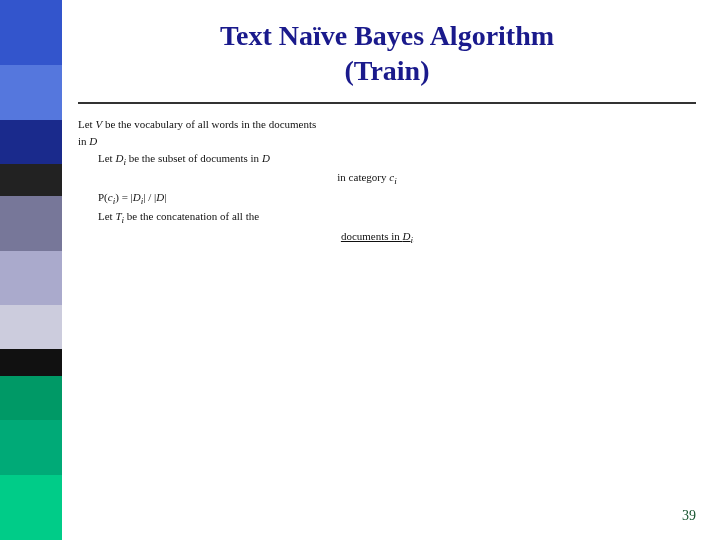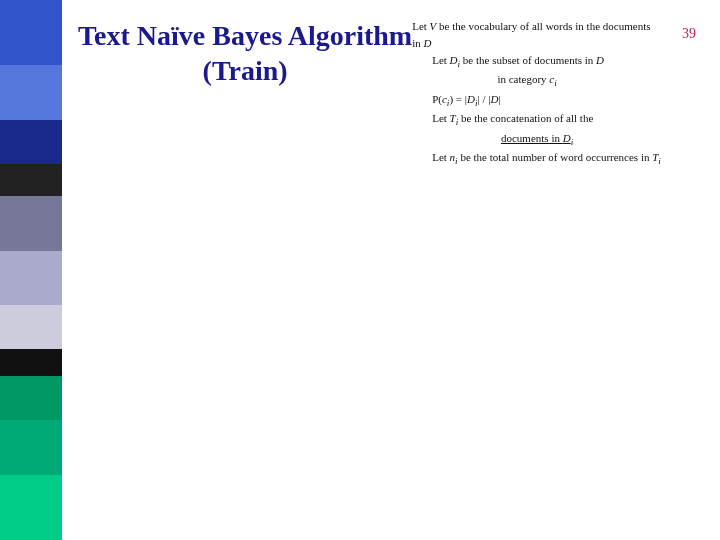--- a/index.html
+++ b/index.html
@@ -21,21 +21,21 @@
       flex-shrink: 0;
     }
 
     .sidebar-block {
       flex: 1;
     }
 
     .main-content {
       flex: 1;
       display: flex;
-      flex-direction: row;
+      flex-direction: column;
       padding: 18px 24px 16px 16px;
       justify-content: center;
     }
 
     .title-area {
       text-align: center;
       margin-bottom: 8px;
     }
 
     .title-text {
@@ -58,21 +58,21 @@
       flex: 1;
     }
 
     .indent-1 {
       margin-left: 20px;
     }
 
     .slide-number {
       text-align: right;
       font-size: 14px;
-      color: #be185d;
+      color: #14532d;
       margin-top: 8px;
     }
 
     
     .sb-1 { background: #3355cc; }
     .sb-2 { background: #5577dd; }
     .sb-3 { background: #1a2a8c; }
     .sb-4 { background: #222222; }
     .sb-5 { background: #777799; }
     .sb-6 { background: #aaaacc; }
@@ -125,23 +125,20 @@
       </div>
       <div>
         P(<em>c<sub>i</sub></em>) = |<em>D<sub>i</sub></em>| / |<em>D</em>|
       </div>
       <div>
         Let <em>T<sub>i</sub></em> be the concatenation of all the
       </div>
       <div style="text-align:center; margin-right:40px;text-decoration:underline;">
         documents in <em>D<sub>i</sub></em>
       </div>
-      <div>
-        Let <em>n<sub>i</sub></em> be the total number of word occurrences in <em>T<sub>i</sub></em>
-      </div>
 
       <div class="indent-1">
       </div>
     </div>
   </div>
 
   <div class="slide-number">39</div>
 </div>
 
 </body></html>

